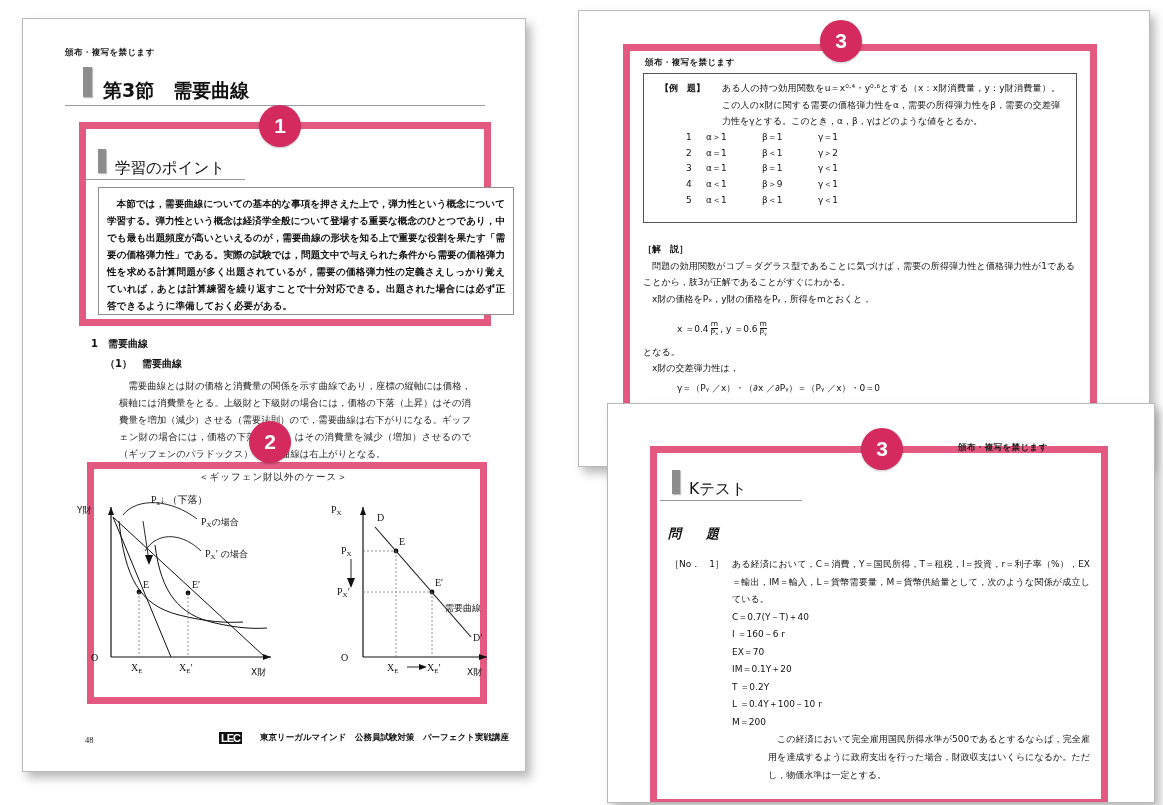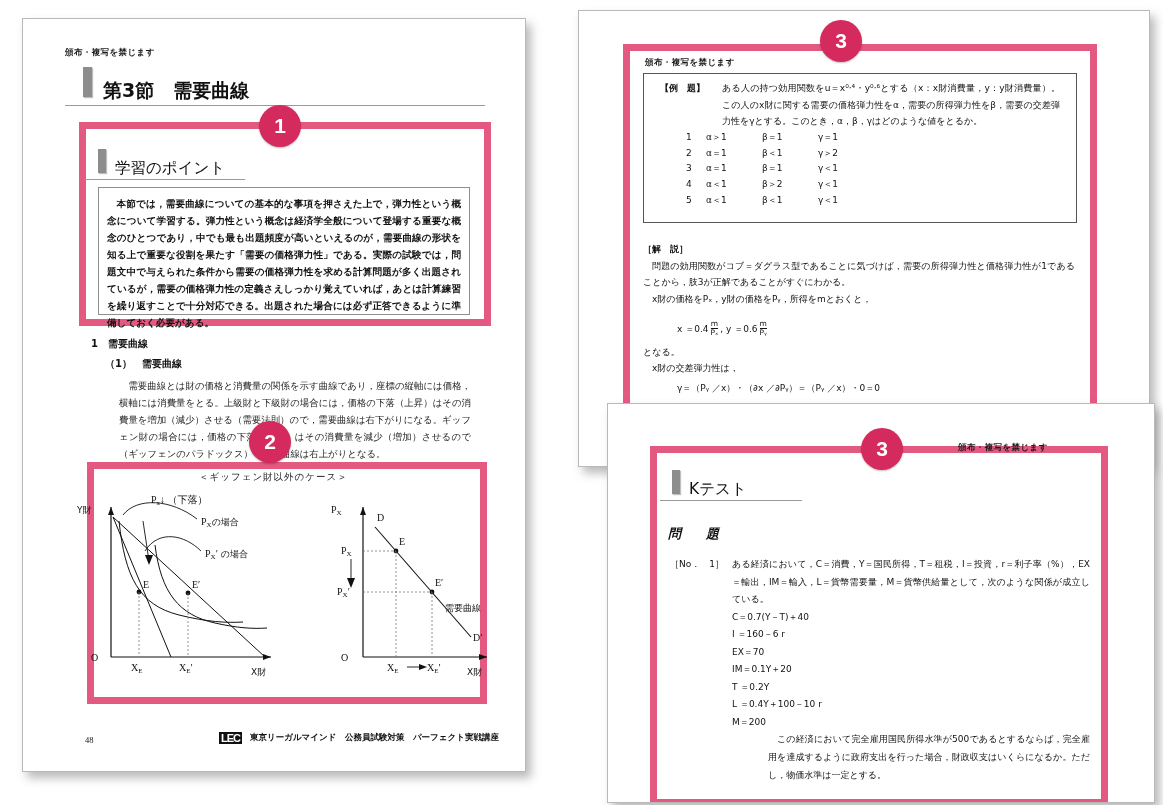--- a/index.html
+++ b/index.html
@@ -77,21 +77,21 @@
   svg{display:block;}
   .lbl{font-family:"Liberation Serif","DejaVu Serif",serif;font-size:10px;fill:#111;}
   .lbl-s{font-family:"Liberation Serif","DejaVu Serif",serif;font-size:7px;fill:#111;}
   .lbl-jp{font-family:"DejaVu Sans","Liberation Sans",sans-serif;font-size:9px;fill:#111;}
 
   
   .footer{position:absolute;display:flex;align-items:center;font-size:8.5px;color:#111;}
   .pagenum{position:absolute;font-size:8.5px;color:#111;}
   .lec-mark{font-family:"Liberation Sans","DejaVu Sans",sans-serif;
             font-weight:bold;font-size:11px;letter-spacing:-1px;
-            background:#111;color:#fff;padding:0 2px;margin-right:8px;}
+            background:#111;color:#fff;padding:0 2px;margin-right:18px;}
   .foot-jp{font-weight:bold;font-size:8.5px;}
 
   
   .exbox{position:absolute;border:1px solid #555;box-sizing:border-box;
          padding:6px 16px;font-size:9px;line-height:1.85;color:#111;}
   .ex-row{display:flex;}
   .ex-tag{font-weight:bold;white-space:nowrap;width:62px;flex:0 0 62px;}
   .ex-body{flex:1;text-align:justify;}
   .opt{display:flex;margin-left:26px;font-size:9px;line-height:1.75;}
   .opt span:nth-child(1){width:20px;}
@@ -131,21 +131,21 @@
     <div class="sec-rule" style="left:42px;top:86px;width:420px;"></div>
 
     <div class="hl" style="left:56px;top:103px;width:412px;height:204px;"></div>
 
     <div class="sub-head jp" style="left:75px;top:130px;">
       <div class="sub-bar"></div>
       <div class="sub-title">学習のポイント</div>
     </div>
     <div class="sec-rule" style="left:62px;top:160px;width:160px;"></div>
 
-    <div class="boxp jp" style="left:75px;top:168px;width:372px;height:128px;">
+    <div class="boxp jp" style="left:75px;top:168px;width:416px;height:128px;">
       <p>本節では，需要曲線についての基本的な事項を押さえた上で，弾力性という概念について学習する。弾力性という概念は経済学全般について登場する重要な概念のひとつであり，中でも最も出題頻度が高いといえるのが，需要曲線の形状を知る上で重要な役割を果たす「需要の価格弾力性」である。実際の試験では，問題文中で与えられた条件から需要の価格弾力性を求める計算問題が多く出題されているが，需要の価格弾力性の定義さえしっかり覚えていれば，あとは計算練習を繰り返すことで十分対応できる。出題された場合には必ず正答できるように準備しておく必要がある。</p>
     </div>
 
     <div class="num-head jp" style="left:68px;top:318px;">1　需要曲線</div>
     <div class="num-head jp" style="left:82px;top:338px;">（1）　需要曲線</div>
 
     <div class="body-txt jp" style="left:96px;top:358px;width:352px;">
       <p class="indent">需要曲線とは財の価格と消費量の関係を示す曲線であり，座標の縦軸には価格，横軸には消費量をとる。上級財と下級財の場合には，価格の下落（上昇）はその消費量を増加（減少）させる（需要法則）ので，需要曲線は右下がりになる。ギッフェン財の場合には，価格の下落（上昇）はその消費量を減少（増加）させるので（ギッフェンのパラドックス），需要曲線は右上がりとなる。</p>
     </div>
 
@@ -263,21 +263,21 @@
         </div>
         <div class="opt">
           <span>3</span>
           <span>α＝1</span>
           <span>β＝1</span>
           <span>γ＜1</span>
         </div>
         <div class="opt">
           <span>4</span>
           <span>α＜1</span>
-          <span>β＞2</span>
+          <span>β＞9</span>
           <span>γ＜1</span>
         </div>
         <div class="opt">
           <span>5</span>
           <span>α＜1</span>
           <span>β＜1</span>
           <span>γ＜1</span>
         </div>
       </div>
     </div>

